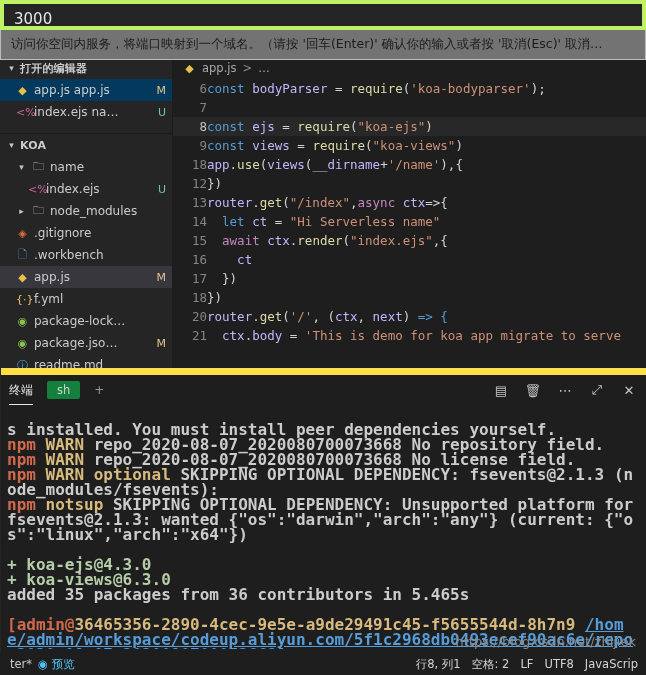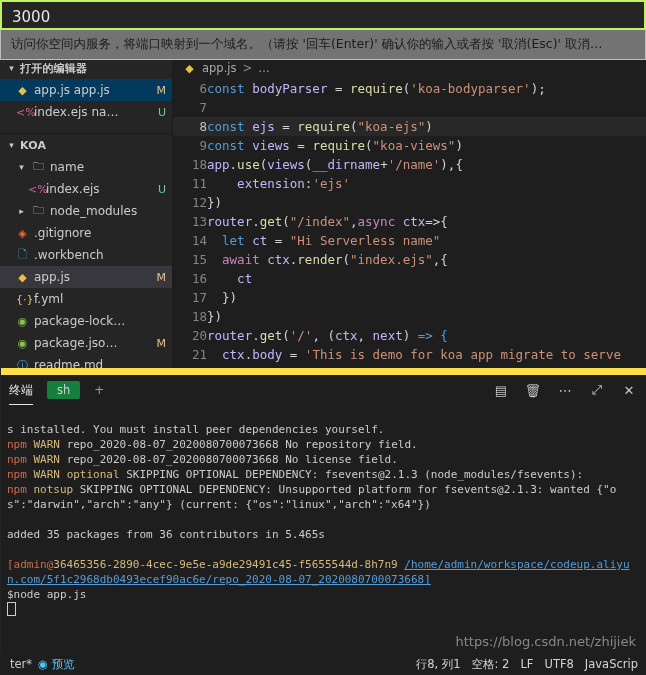--- a/index.html
+++ b/index.html
@@ -9,21 +9,21 @@
     font-family:"DejaVu Sans","Liberation Sans",sans-serif;
     font-size:12px;
     position:relative;
   }
   .app{position:absolute;inset:0;display:flex;flex-direction:column;}
 
   
   .qi-wrap{position:absolute;left:0;top:0;width:646px;z-index:60;}
   .qi-value{
     background:#252526;color:#e6e6e6;
-    border:2px solid #bef264;
+    border:4px solid #bef264;
     height:30px;line-height:30px;
     padding:0 10px;font-size:15px;
     box-sizing:border-box;width:646px;
   }
   .qi-msg{
     background:#737373;color:#1c1c1c;
     border:1px solid #bdbdbd;border-top:none;
     padding:6px 10px;font-size:12.5px;line-height:1.35;
     box-sizing:border-box;width:646px;
     white-space:nowrap;overflow:hidden;text-overflow:ellipsis;
@@ -104,22 +104,22 @@
   }
   .panel-head .ptitle{color:#e7e7e7;border-bottom:1px solid #e7e7e7;height:29px;line-height:30px;}
   .term-chip{
     background:#15803d;color:#d0d0d0;padding:2px 10px;border-radius:2px;font-size:11.5px;
   }
   .panel-head .spacer{flex:1;}
   .panel-head .pico{width:18px;text-align:center;color:#c5c5c5;font-size:13px;}
   .term-body{
     flex:1;min-height:0;overflow:hidden;
     font-family:"DejaVu Sans Mono","Liberation Mono",monospace;
-    font-size:11px;line-height:15px;
-    padding:2px 6px;color:#cccccc;white-space:pre-wrap;word-break:break-all;
+    font-size:16px;line-height:15px;
+    padding:2px 6px;color:#cccccc;white-space:pre-wrap;word-break:break-all;font-weight:bold;
   }
   .t-npm{color:#cf6a4c;}
   .t-warn{color:#d7ba7d;}
   .t-not{color:#d7ba7d;}
   .t-plus{color:#b5cea8;}
   .t-user{color:#cf6a4c;}
   .t-host{color:#d7ba7d;}
   .t-path{color:#569cd6;text-decoration:underline;}
   .cursor-blk{display:inline-block;width:7px;height:12px;border:1px solid #cccccc;vertical-align:-2px;}
 
@@ -286,24 +286,20 @@
                 <td class="ln cur">8</td>
                 <td class="src"><span class="kw">const </span><span class="var">ejs</span><span class="pun"> = </span><span class="fn">require</span><span class="pun">(</span><span class="str">"koa-ejs"</span><span class="pun">)</span></td>
               </tr>
               <tr>
                 <td class="ln">9</td>
                 <td class="src"><span class="kw">const </span><span class="var">views</span><span class="pun"> = </span><span class="fn">require</span><span class="pun">(</span><span class="str">"koa-views"</span><span class="pun">)</span></td>
               </tr>
               <tr>
                 <td class="ln">18</td>
                 <td class="src"><span class="var">app</span><span class="pun">.</span><span class="fn">use</span><span class="pun">(</span><span class="var">views</span><span class="pun">(</span><span class="var">__dirname</span><span class="pun">+</span><span class="str">'/name'</span><span class="pun">),{</span></td>
-              </tr>
-              <tr>
-                <td class="ln">11</td>
-                <td class="src"><span class="var">    extension</span><span class="pun">:</span><span class="str">'ejs'</span></td>
               </tr>
               <tr>
                 <td class="ln">12</td>
                 <td class="src"><span class="pun">})</span></td>
               </tr>
               <tr>
                 <td class="ln">13</td>
                 <td class="src"><span class="var">router</span><span class="pun">.</span><span class="fn">get</span><span class="pun">(</span><span class="str">"/index"</span><span class="pun">,</span><span class="kw2">async </span><span class="var">ctx</span><span class="pun">=&gt;{</span></td>
               </tr>
               <tr>
@@ -350,20 +346,22 @@
           <span class="pico">⤢</span>
           <span class="pico">✕</span>
         </div>
         <div class="term-body">
 <span>s installed. You must install peer dependencies yourself.
 </span><span class="t-npm">npm </span><span class="t-warn">WARN </span><span>repo_2020-08-07_2020080700073668 No repository field.
 </span><span class="t-npm">npm </span><span class="t-warn">WARN </span><span>repo_2020-08-07_2020080700073668 No license field.
 </span><span class="t-npm">npm </span><span class="t-warn">WARN </span><span class="t-warn">optional </span><span>SKIPPING OPTIONAL DEPENDENCY: fsevents@2.1.3 (node_modules/fsevents):
 </span><span class="t-npm">npm </span><span class="t-not">notsup </span><span>SKIPPING OPTIONAL DEPENDENCY: Unsupported platform for fsevents@2.1.3: wanted {"os":"darwin","arch":"any"} (current: {"os":"linux","arch":"x64"})
 
+</span><span class="t-plus">+ koa-ejs@4.3.0
++ koa-views@6.3.0
 </span><span>added 35 packages from 36 contributors in 5.465s
 
 </span><span class="t-user">[admin@</span><span class="t-host">36465356-2890-4cec-9e5e-a9de29491c45-f5655544d-8h7n9</span><span> </span><span class="t-path">/home/admin/workspace/codeup.aliyun.com/5f1c2968db0493ecef90ac6e/repo_2020-08-07_2020080700073668]</span><span>
 </span><span>$node app.js</span><span>
 </span><span class="cursor-blk"></span>
         </div>
         <div class="bottom-tabs">
           <span>输出</span>
           <span>调试控制台</span>
           <span class="sel">终端</span>

